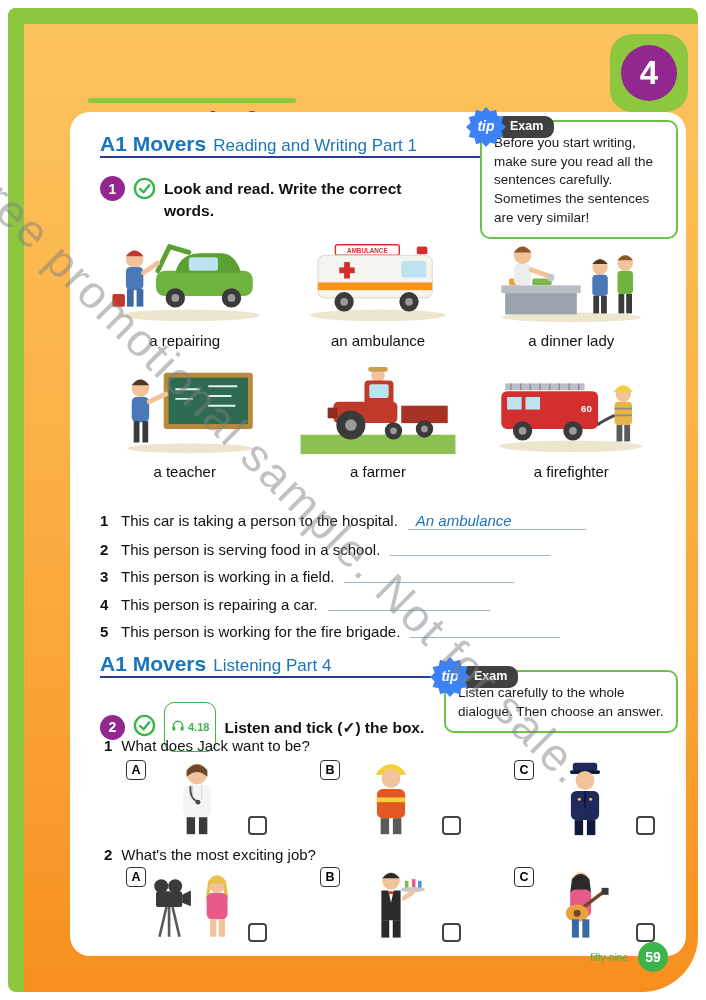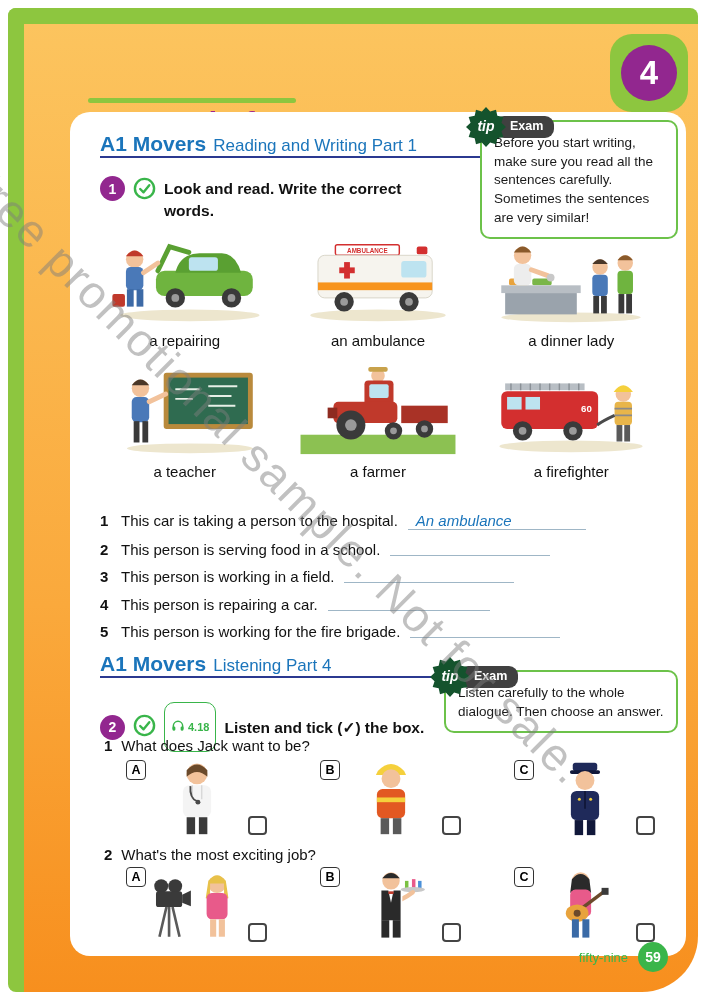--- a/index.html
+++ b/index.html
@@ -30,21 +30,21 @@
   .sec2-head { top:540px; width:400px; }
   .h-bold { font-size:21px; font-weight:bold; color:#1B75BB; margin-right:7px; }
   .h-reg  { font-size:17px; color:#1B75BB; }
 
   
   .tip-box { position:absolute; background:#fff; border:2px solid #6CC24A; border-radius:10px; padding:12px 12px 10px 12px;
     font-size:13.5px; line-height:1.38; color:#1a1a1a; }
   .tip1 { right:8px; top:8px; width:198px; }
   .tip2 { right:8px; top:558px; width:234px; }
   .tip-badge { position:absolute; top:-15px; left:-16px; display:flex; align-items:center; }
-  .tip-star { width:40px; height:40px; background:#14532d; color:#fff; font-weight:bold; font-style:italic; font-size:14px;
+  .tip-star { width:40px; height:40px; background:#3b82f6; color:#fff; font-weight:bold; font-style:italic; font-size:14px;
     display:flex; align-items:center; justify-content:center; z-index:2; flex:0 0 auto;
     clip-path:polygon(100% 50%,88.6% 60.4%,93.3% 75%,78.3% 78.3%,75% 93.3%,60.4% 88.6%,50% 100%,39.6% 88.6%,25% 93.3%,21.7% 78.3%,6.7% 75%,11.4% 60.4%,0% 50%,11.4% 39.6%,6.7% 25%,21.7% 21.7%,25% 6.7%,39.6% 11.4%,50% 0%,60.4% 11.4%,75% 6.7%,78.3% 21.7%,93.3% 25%,88.6% 39.6%); }
   .exam-pill { background:#404040; color:#fff; font-weight:bold; font-size:12.5px; padding:2.5px 11px 2.5px 15px;
     border-radius:9px; margin-left:-11px; }
 
   
   .ex-row { position:absolute; display:flex; align-items:flex-start; gap:8px; }
   .ex1 { left:30px; top:64px; width:332px; }
   .ex2 { left:30px; top:590px; width:430px; align-items:center; }
   .num-badge { width:25px; height:25px; border-radius:50%; background:#92278F; color:#fff; font-weight:bold; font-size:14px;
@@ -84,21 +84,21 @@
   .option { width:168px; display:flex; align-items:flex-start; }
   .letter-box { width:20px; height:20px; border:1.6px solid #333; border-radius:4px; background:#fff; font-weight:bold;
     font-size:12.5px; display:flex; align-items:center; justify-content:center; margin-top:3px; flex:0 0 auto; }
   .figure { width:96px; height:80px; margin:0 3px; flex:0 0 auto; }
   .figure svg { width:100%; height:100%; display:block; }
   .checkbox { width:19px; height:19px; border:2px solid #444; border-radius:4px; background:#fff; align-self:flex-end;
     margin-bottom:2px; flex:0 0 auto; }
 
   
   .footer { position:absolute; right:30px; bottom:20px; display:flex; align-items:center; gap:10px; }
-  .footer-word { color:#3AB54A; font-size:13px; }
+  .footer-word { color:#3AB54A; font-size:10px; }
   .footer-circle { width:30px; height:30px; border-radius:50%; background:#3AB54A; color:#fff; font-weight:bold; font-size:14px;
     display:flex; align-items:center; justify-content:center; }
 
   
   .watermark { position:absolute; left:-10px; top:150px; transform:rotate(45deg); transform-origin:left top;
     font-size:46px; letter-spacing:2px; color:rgba(125,125,125,0.48); white-space:nowrap; z-index:60; pointer-events:none; }
 </style>
 </head>
 <body>
 

